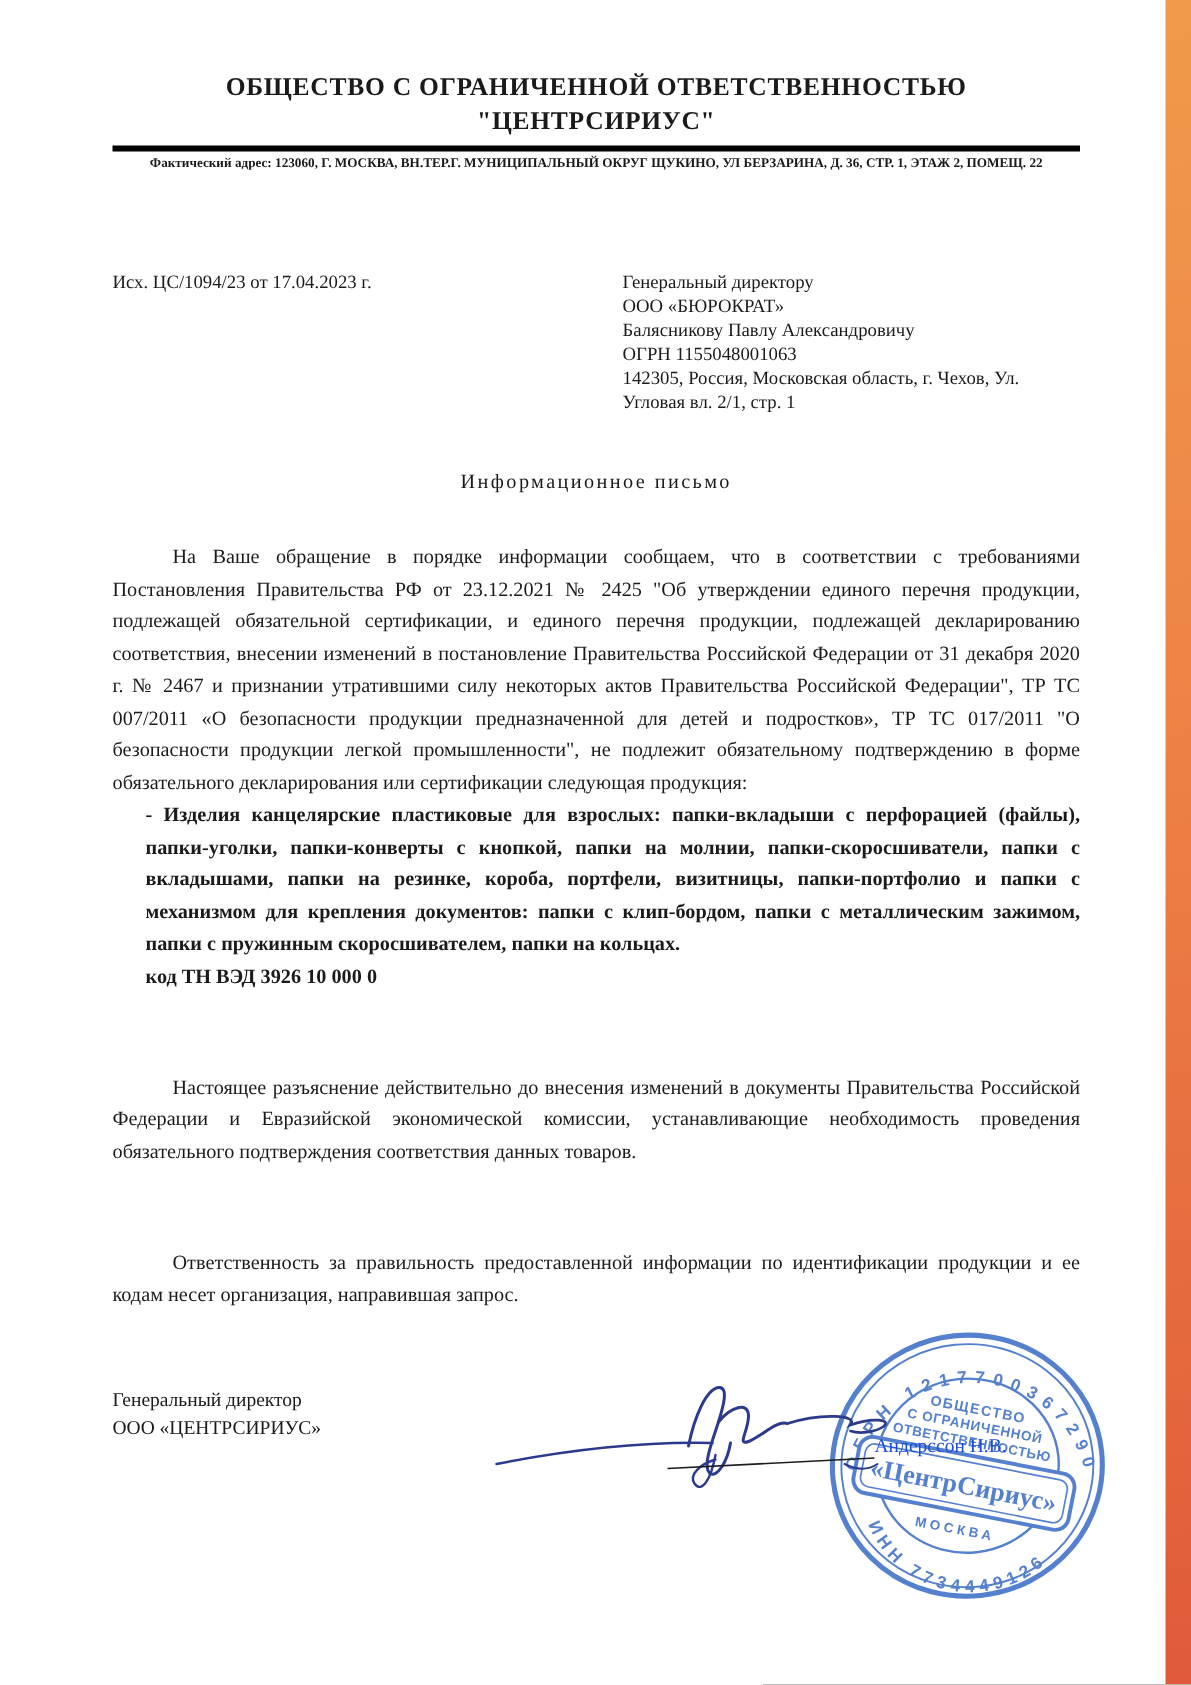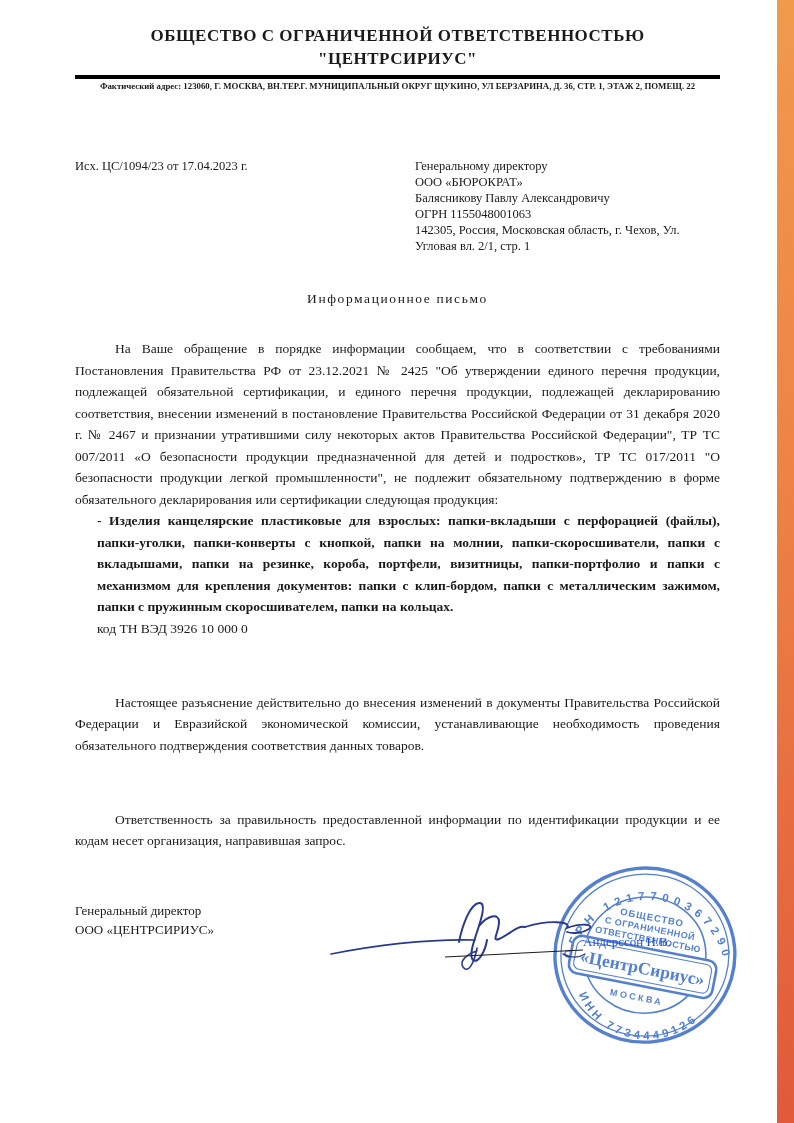--- a/index.html
+++ b/index.html
@@ -11,36 +11,36 @@
     background:#ffffff;
     font-family:"Liberation Serif", serif;
     color:#1a1a1a;
     overflow:hidden;
   }
   .accent-bar {
     position:absolute; top:0; right:0;
     width:17px; height:100%;
     background:linear-gradient(to bottom, #f09a4c 0%, #ed8145 45%, #e05a3a 100%);
   }
-  .content { position:relative; padding:24px 74px 0 75px; width:100%; }
+  .content { position:relative; padding:46px 74px 0 75px; width:100%; }
 
   .org-header { text-align:center; font-weight:bold; font-size:17px; line-height:23px; letter-spacing:.5px; }
   .rule { height:4px; background:#000; margin-top:5px; }
   .address-line { text-align:center; font-weight:bold; font-size:8.8px; line-height:11px; margin-top:2px; }
 
   .ref-row { display:flex; margin-top:66px; }
   .outgoing-ref { font-size:12.5px; line-height:16px; }
   .recipient { margin-left:auto; width:305px; font-size:12.5px; line-height:16px; }
 
   .doc-title { text-align:center; font-size:13.5px; letter-spacing:1.6px; margin-top:37px; }
 
   .body-text { margin-top:31px; font-size:13.5px; line-height:21.5px; text-align:justify; }
   .para { text-indent:40px; text-align:justify;margin-top:31px; }
   .list-item { margin-left:22px; text-align:justify;font-weight:bold; }
-  .code-line { margin-left:22px; }
+  .code-line { margin-left:22px;font-weight:bold; }
   .gap { height:21.5px; }
 
   .sign-area { position:relative; margin-left:75px; width:645px; height:250px; margin-top:12px; }
   .sign-position { position:absolute; left:0; top:37px; font-size:13px; line-height:19px; }
   .signature-svg { position:absolute; left:252px; top:30px; z-index:3; }
   .stamp-wrap { position:absolute; left:472px; top:-2px; width:198px; height:188px; transform:rotate(-6deg); opacity:.9; z-index:1; }
   .signer-name { position:absolute; left:508px; top:70px; font-size:13px; color:#1d4ed8; z-index:4; }
 
   svg text { font-family:"Liberation Sans", sans-serif; }
   .stamp-brand { font-family:"Liberation Serif", serif; }
@@ -55,21 +55,21 @@
     <div class="org-header">
       <div>ОБЩЕСТВО С ОГРАНИЧЕННОЙ ОТВЕТСТВЕННОСТЬЮ</div>
       <div>"ЦЕНТРСИРИУС"</div>
     </div>
     <div class="rule"></div>
     <div class="address-line">Фактический адрес: 123060, Г. МОСКВА, ВН.ТЕР.Г. МУНИЦИПАЛЬНЫЙ ОКРУГ ЩУКИНО, УЛ БЕРЗАРИНА, Д. 36, СТР. 1, ЭТАЖ 2, ПОМЕЩ. 22</div>
 
     <div class="ref-row">
       <div class="outgoing-ref">Исх. ЦС/1094/23 от 17.04.2023 г.</div>
       <div class="recipient">
-        <div>Генеральному директору</div>
+        <div>Генеральный директору</div>
         <div>ООО «БЮРОКРАТ»</div>
         <div>Балясникову Павлу Александровичу</div>
         <div>ОГРН 1155048001063</div>
         <div>142305, Россия, Московская область, г. Чехов, Ул. Угловая вл. 2/1, стр. 1</div>
       </div>
     </div>
 
     <div class="doc-title">Информационное письмо</div>
 
     <div class="body-text">

